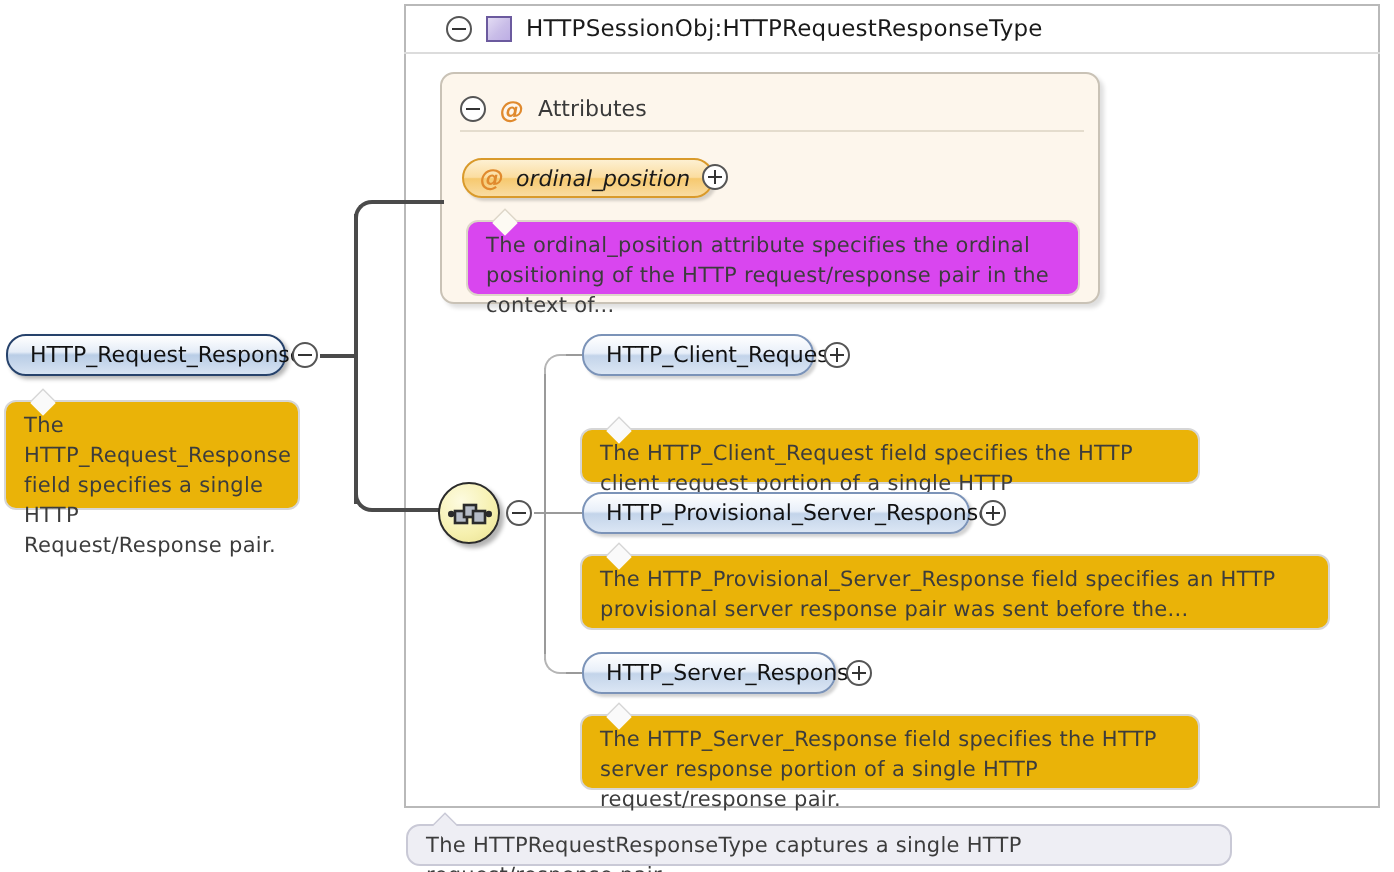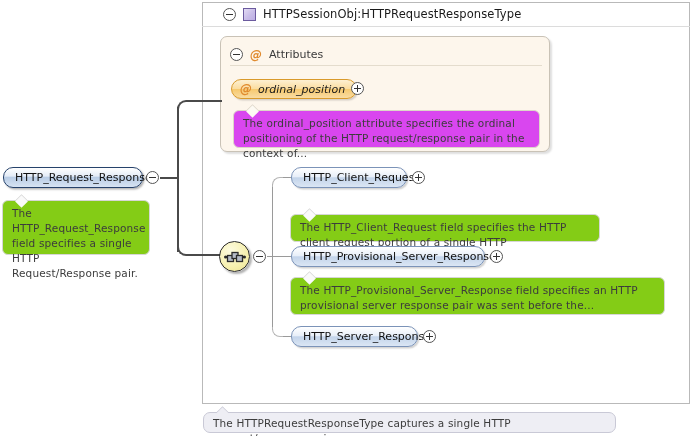--- a/index.html
+++ b/index.html
@@ -156,21 +156,21 @@
     left: 351px;
     top: 82px;
   }
 
   
   .doc {
     position: absolute;
     box-sizing: border-box;
     border: 1px solid #d6d6d6;
     border-radius: 6px;
-    background: #84cc16;
+    background: #eab308;
     font-size: 10.5px;
     line-height: 15px;
     color: #3c3c3c;
     padding: 5px 9px;
     letter-spacing: 0.15px;
   }
   .doc.tan {
     background: #d946ef;
     border-color: #ddd6c8;
   }
@@ -348,20 +348,25 @@
     <span class="notch"></span>
     <span class="notch-in"></span>
     <span>The HTTP_Provisional_Server_Response field specifies an HTTP provisional server response pair was sent before the...</span>
   </div>
 
   <div class="el-pill" style="left:291px; top:326px; width:127px;">
     <div class="el-pill-label">HTTP_Server_Response</div>
   </div>
   <div class="pm-icon plus" style="position:absolute; left:423px; top:330px;"></div>
 
+  <div class="doc" style="left:290px; top:357px; width:310px; height:38px;">
+    <span class="notch"></span>
+    <span class="notch-in"></span>
+    <span>The HTTP_Server_Response field specifies the HTTP server response portion of a single HTTP request/response pair.</span>
+  </div>
 
   <div class="doc lav" style="left:203px; top:412px; width:413px; height:21px; padding:3px 9px; line-height:15px;">
     <span class="notch"></span>
     <span class="notch-in"></span>
     <span>The HTTPRequestResponseType captures a single HTTP request/response pair.</span>
   </div>
 
 </div>
 
 </body></html>

